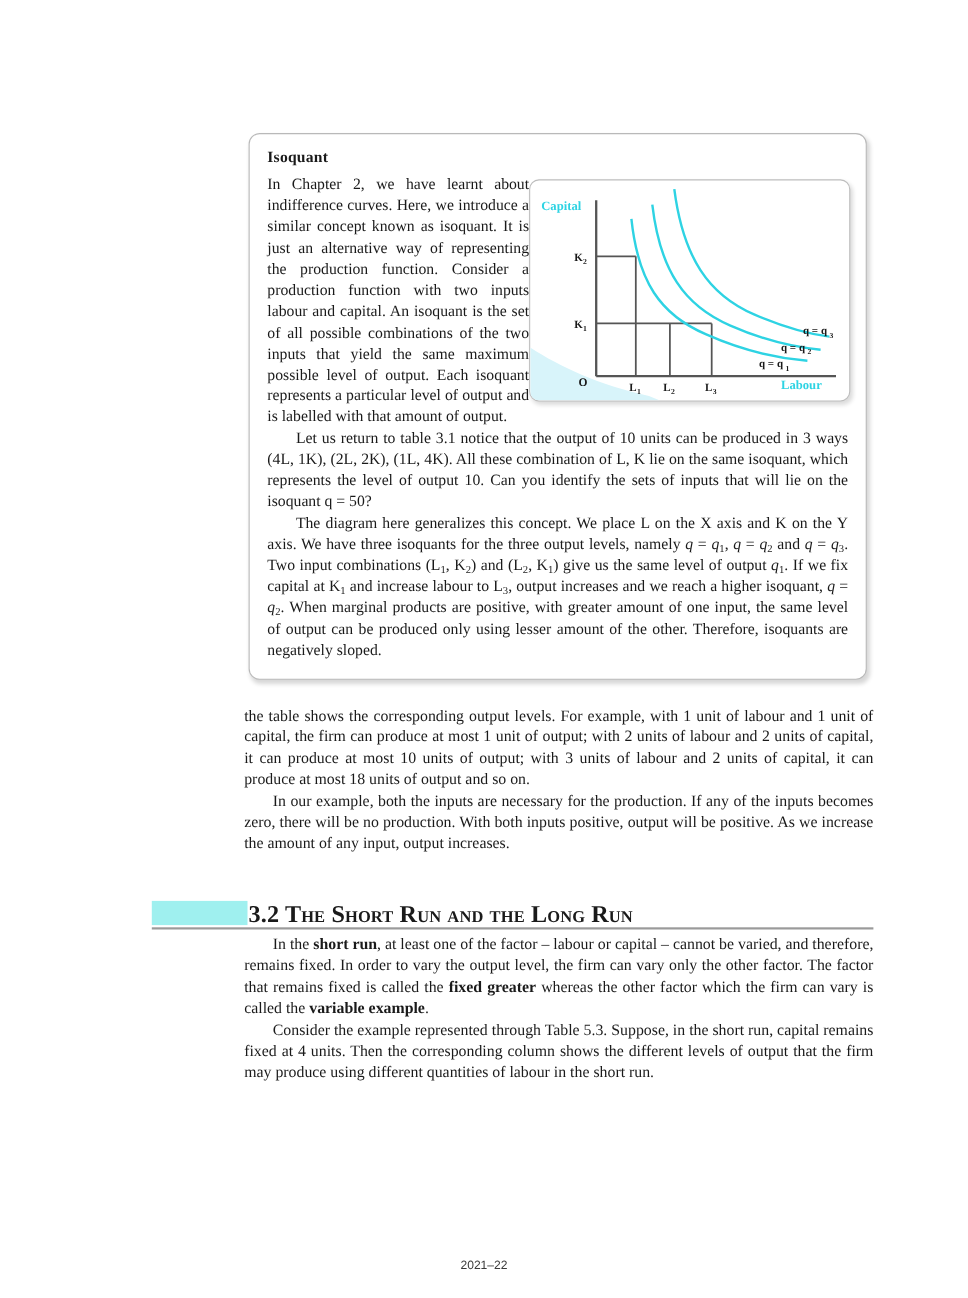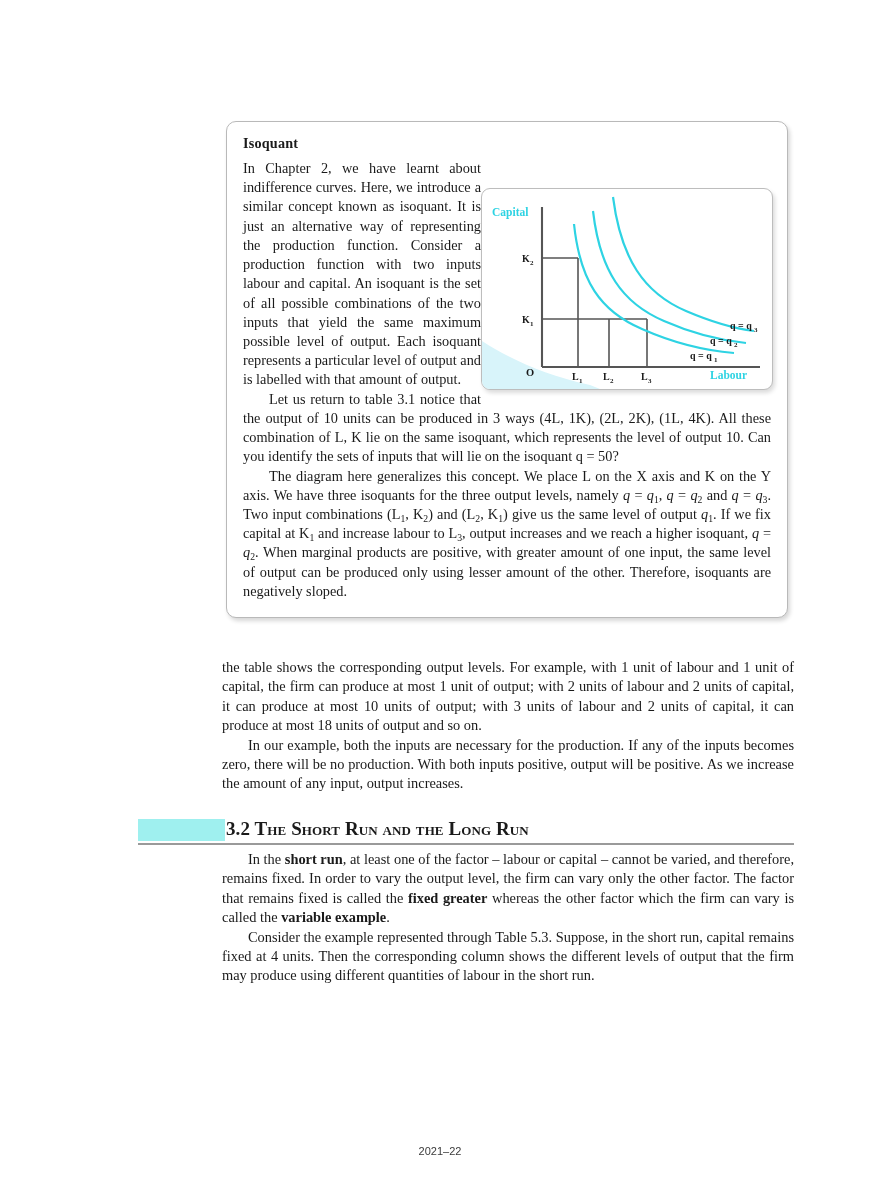--- a/index.html
+++ b/index.html
@@ -64,21 +64,20 @@
   }
   .figbox {
     position: relative;
     width: 290px;
     height: 200px;
     border: 1px solid #bdbdbd;
     border-radius: 9px;
     background: #fff;
     overflow: hidden;
     box-shadow: 2px 3px 4px rgba(0,0,0,0.14);
-    margin-top: 25px;
   }
   .figbox svg { display: block; }
 
   
   .sec-head {
     position: absolute;
     left: 138px;
     top: 818px;
     width: 656px;
     height: 26px;
@@ -86,41 +85,41 @@
   .sec-swatch {
     position: absolute;
     left: 0; top: 1px;
     width: 87px; height: 22px;
     background: #9ff0ef;
   }
   .sec-title {
     position: absolute;
     left: 88px; top: 0;
     font-weight: bold;
-    font-size: 19px;
+    font-size: 22px;
     color: #1a1a1a;
     white-space: nowrap;
     font-variant: small-caps;
     letter-spacing: .1px;
   }
   .sec-rule {
     position: absolute;
     left: 0; top: 25px;
     width: 656px; height: 2px;
     background: #9a9a9a;
   }
   .sc { font-variant: small-caps; }
 
   
   .body-block {
     position: absolute;
     left: 222px;
     width: 572px;
   }
-  #body-1 { top: 658px; }
+  #body-1 { top: 642px; }
   #body-2 { top: 850px; }
 
   .footer {
     position: absolute;
     left: 0;
     top: 1105px;
     width: 880px;
     text-align: center;
     font-family: "Liberation Sans", sans-serif;
     font-size: 11px;

